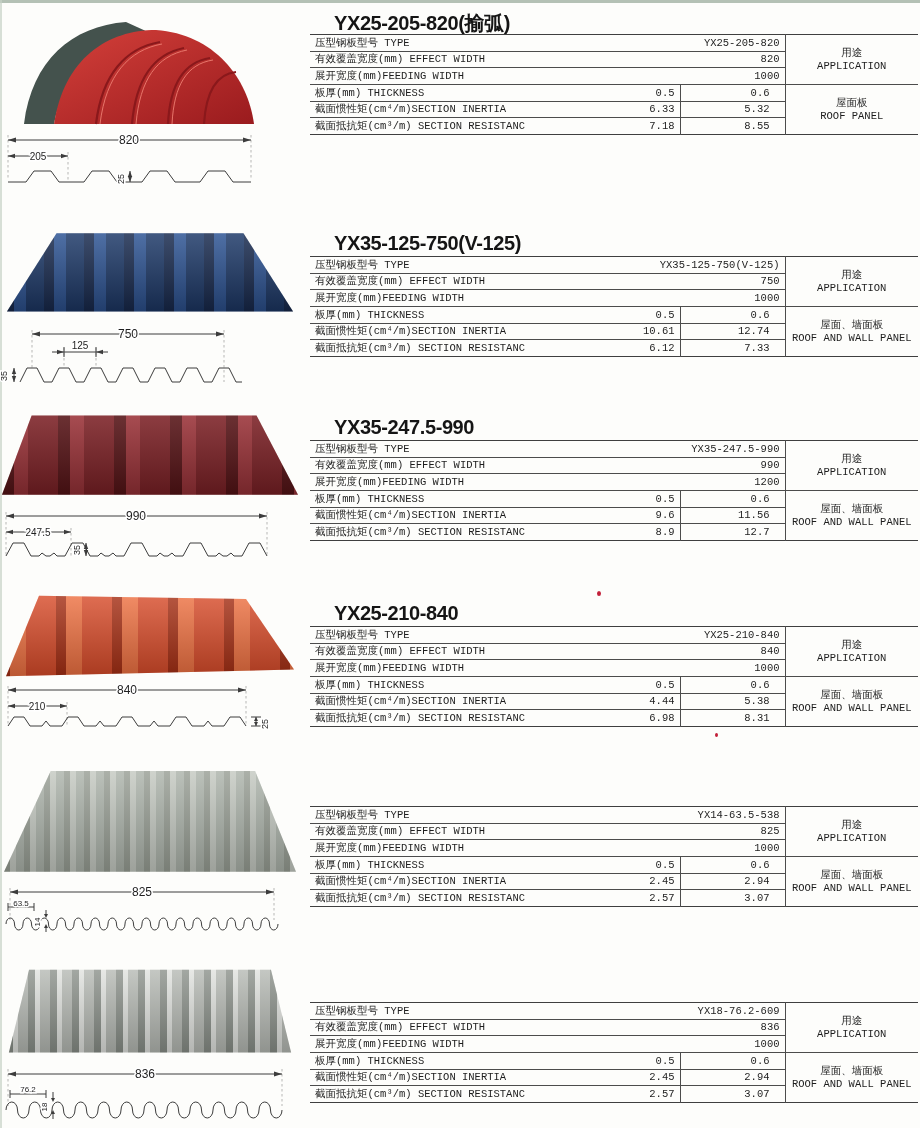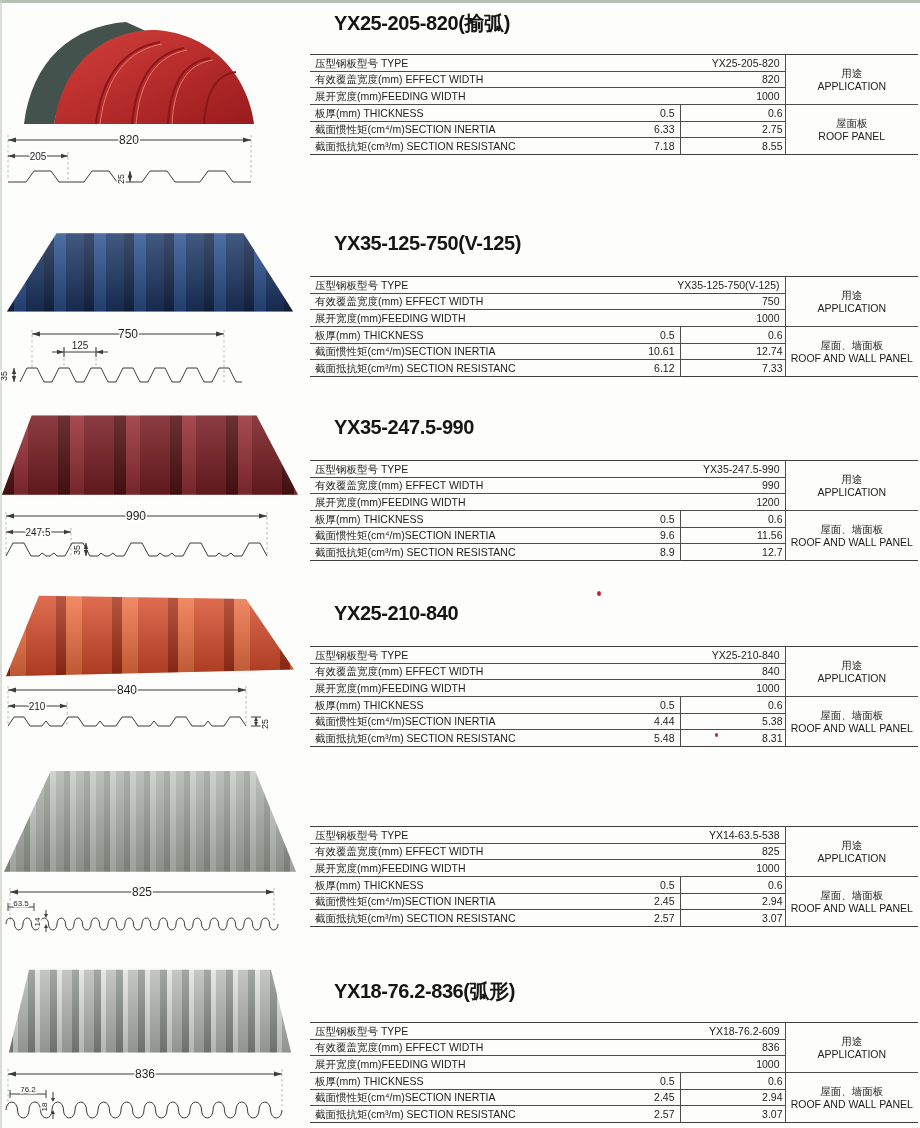--- a/index.html
+++ b/index.html
@@ -6,28 +6,28 @@
   body{width:920px;height:1128px;position:relative;background:#fdfdfb;
        font-family:"Liberation Sans",sans-serif;color:#1d1d1d;overflow:hidden;}
   .topedge{position:absolute;top:0;left:0;width:920px;height:3px;background:#b4c1b5;}
   .leftedge{position:absolute;top:0;left:0;width:2px;height:1128px;background:#c6d1c6;opacity:.7;}
 
   .sec{position:absolute;left:0;width:920px;height:186px;}
   #s1{top:6px}#s2{top:228px}#s3{top:412px}#s4{top:598px}#s5{top:778px}#s6{top:974px}
 
   .title{position:absolute;left:310px;top:4px;font-size:20px;font-weight:700;
          letter-spacing:-0.4px;color:#151515;white-space:nowrap;margin-left:24px;}
-  .spec{position:absolute;left:310px;top:48px;width:608px;border-collapse:collapse;
-        table-layout:fixed;border-top:1.4px solid #3f3f3f;border-bottom:1.4px solid #3f3f3f;}
+  .spec{position:absolute;left:310px;top:28px;width:608px;border-collapse:collapse;
+        table-layout:fixed;border-top:1.4px solid #3f3f3f;border-bottom:1.4px solid #3f3f3f;font-family:Liberation Mono, monospace;}
   .spec td{border-bottom:1px solid #4c4c4c;height:15px;padding:0;font-size:10.5px;
            line-height:14px;vertical-align:middle;overflow:hidden;white-space:nowrap;}
   .spec tr:last-child td{border-bottom:none;}
   .spec td.lv{padding:0 5px;}
   .l{float:left;} .v{float:right;}
-  .spec td.v2{border-left:1px solid #4c4c4c;text-align:right;padding:0 2px;}
+  .spec td.v2{border-left:1px solid #4c4c4c;text-align:right;padding:0 15px;}
   .spec td.app{border-left:1px solid #4c4c4c;text-align:center;font-size:10.5px;
                line-height:12.5px;padding:12px 3px;}
   .spec tr:nth-child(4) td.app{border-bottom:none;}
 
   .vis{position:absolute;left:0;top:0;width:300px;}
   .photo{position:absolute;}
   .profile{position:absolute;left:0;width:300px;}
 
   
   .p2{left:4px;top:0;width:292px;height:88px;
@@ -110,21 +110,21 @@
             <span class="v">0.5</span>
           </td>
       <td class="v2">0.6</td>
       <td class="app" rowspan="3"><span>屋面板</span><br><span>ROOF PANEL</span></td>
     </tr>
     <tr>
           <td class="lv">
             <span class="l">截面惯性矩(cm⁴/m)SECTION INERTIA</span>
             <span class="v">6.33</span>
           </td>
-          <td class="v2">2.75</td>
+          <td class="v2">5.32</td>
         </tr>
     <tr>
           <td class="lv">
             <span class="l">截面抵抗矩(cm³/m) SECTION RESISTANC</span>
             <span class="v">7.18</span>
           </td>
           <td class="v2">8.55</td>
         </tr>
   </tbody>
     </table>
@@ -381,21 +381,21 @@
     <tr>
           <td class="lv">
             <span class="l">截面惯性矩(cm⁴/m)SECTION INERTIA</span>
             <span class="v">4.44</span>
           </td>
           <td class="v2">5.38</td>
         </tr>
     <tr>
           <td class="lv">
             <span class="l">截面抵抗矩(cm³/m) SECTION RESISTANC</span>
-            <span class="v">5.48</span>
+            <span class="v">6.98</span>
           </td>
           <td class="v2">8.31</td>
         </tr>
   </tbody>
     </table>
   <div class="vis">
     <div class="photo p4"></div>
     <svg class="profile" viewBox="0 0 300 70">
       <g stroke="#9a9a9a" stroke-width="0.7" stroke-dasharray="2.5,2.5">
         <line x1="8" y1="8" x2="8" y2="48"></line>
@@ -499,21 +499,20 @@
           <path d="M46,44 l-2,4 h4 z"></path>
       </g>
       <text x="142" y="15.5" class="dim f12">825</text>
       <text x="21" y="25.5" class="dim f8">63.5</text>
       <text x="40" y="42" transform="rotate(-90,40,42)" class="dim f8">14</text>
     </svg>
   </div>
 </div>
 
 <div class="sec" id="s6">
-  <div class="title">YX18-76.2-836(弧形)</div>
   <table class="spec">
     <colgroup>
         <col style="width:370px">
         <col style="width:105px">
         <col style="width:133px">
       </colgroup>
     <tbody>
         <tr>
       <td colspan="2" class="lv">
             <span class="l">压型钢板型号 TYPE</span>

